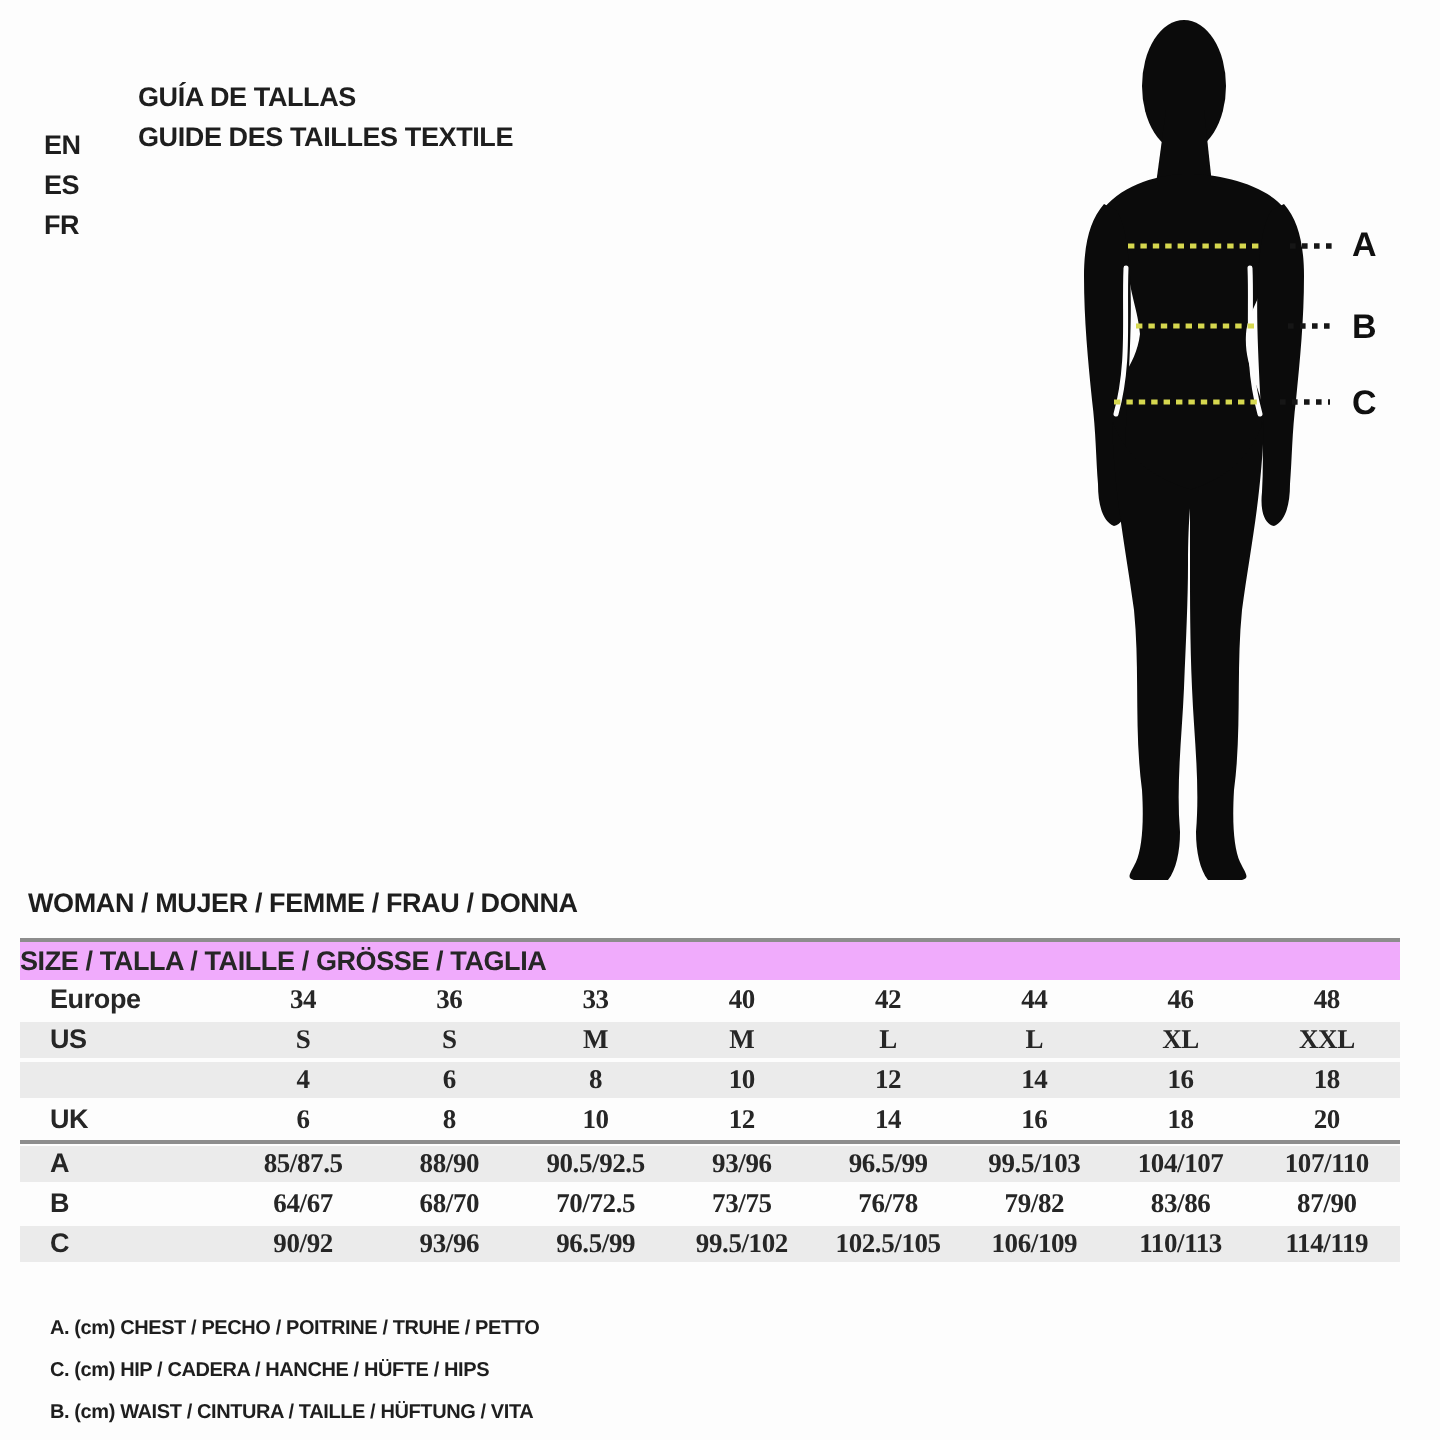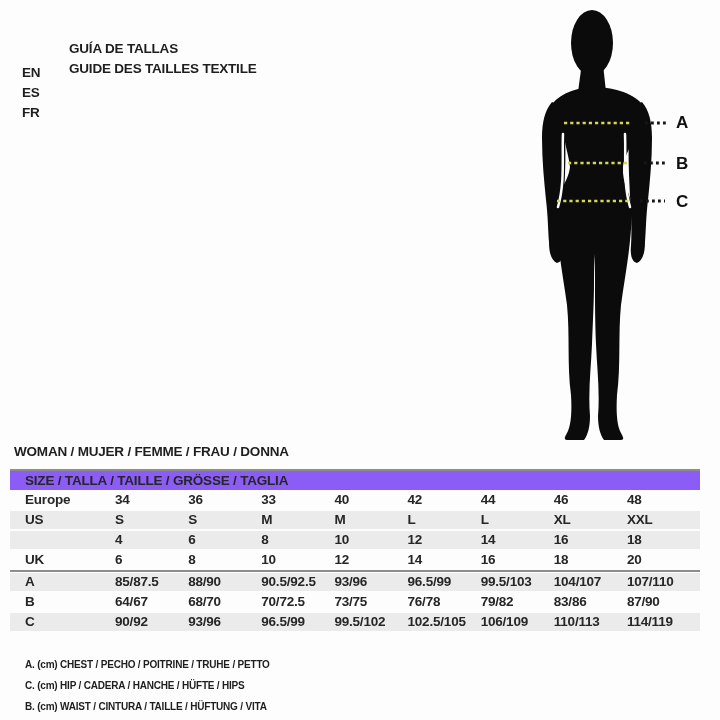--- a/index.html
+++ b/index.html
@@ -19,26 +19,26 @@
   .marker-b{left:676px;top:154px;}
   .marker-c{left:676px;top:192px;}
   .dash-y{stroke:#d6d84f;stroke-width:2.6;stroke-dasharray:3.2 3;fill:none;}
   .dash-b{stroke:#161616;stroke-width:2.8;stroke-dasharray:2.8 3.2;fill:none;}
   .sil{fill:#0b0b0b;stroke:none;}
   .gapline{stroke:#fdfdfd;stroke-width:2.5;fill:none;stroke-linecap:round;}
   
   .section-heading{position:absolute;left:14px;top:444px;font-size:13.5px;}
   
   .size-table{position:absolute;left:10px;top:469px;width:690px;border-top:2px solid #8d8d8d;font-size:13.5px;color:#262626;}
-  .t-header{height:19px;line-height:19px;background:#8b5cf6;padding-left:15px;}
+  .t-header{height:19px;line-height:19px;background:#f0abfc;}
   .t-row{display:grid;grid-template-columns:105px repeat(8,1fr);height:20px;line-height:20px;align-items:center;}
   .t-row.shaded{background:#ebebeb;box-shadow:inset 0 1px 0 #fdfdfd, inset 0 -1px 0 #fdfdfd;}
   .t-row.rule-above{border-top:2px solid #8d8d8d;}
   .t-label{padding-left:15px;}
-  .t-cell{}
+  .t-cell{text-align:center;font-family:Liberation Serif, serif;}
   
   .legend{position:absolute;left:25px;top:654px;}
   .legend-row{height:21px;line-height:21px;font-size:10px;}
 </style>
 </head>
 <body>
 
 <div class="page">
 
   <div class="lang-list">

